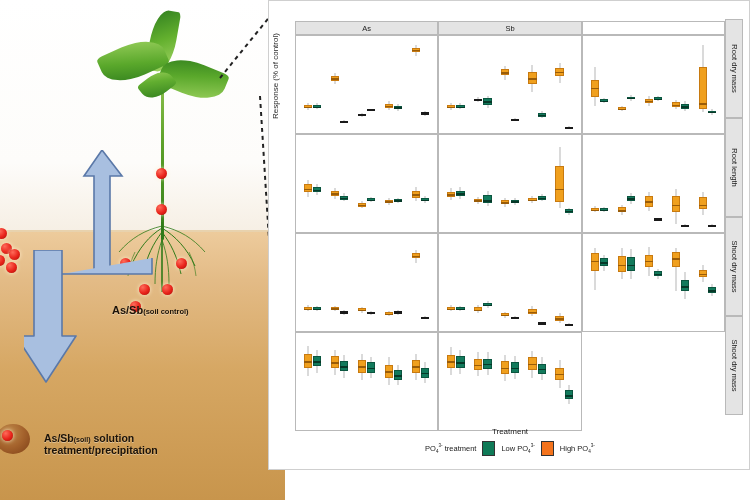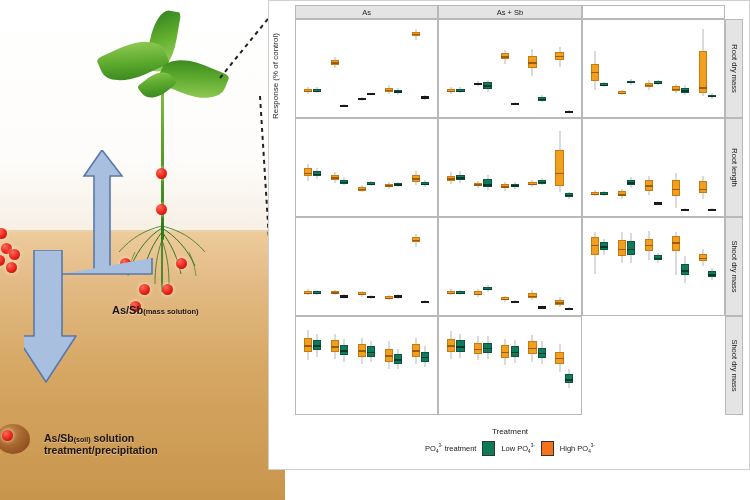--- a/index.html
+++ b/index.html
@@ -59,21 +59,21 @@
 
   
   #figure { position: absolute; left: 268px; top: 0px; width: 482px; height: 470px;
             background: #ffffff; border: 1px solid #cfcfcf; }
   #plot-area { position: absolute; left: 0; top: 0; width: 482px; height: 470px; }
 
   .ylab { position: absolute; left: 2px; top: 150px; width: 150px;
           transform: rotate(-90deg); transform-origin: 0 0;
           font-size: 8px; color: #2a2a2a; text-align: center; white-space: nowrap; }
 
-  .grid { position: absolute; left: 26px; top: 4px; width: 430px; height: 410px;
+  .grid { position: absolute; left: 26px; top: 20px; width: 430px; height: 410px;
           display: grid; grid-template-columns: repeat(3, 1fr); grid-template-rows: 14px repeat(4, 1fr); gap: 0; }
 
   .colstrip { background: #e4e4e4; border: 1px solid #b9b9b9; display: flex;
               align-items: center; justify-content: center;
               font-size: 7.5px; color: #1a1a1a; }
   .panel { position: relative; background: #fff; border: 1px solid #b9b9b9; overflow: hidden; }
 
   .rowstrip { position: absolute; left: 456px; width: 18px; background: #e4e4e4;
               border: 1px solid #b9b9b9; display: flex; align-items: center; justify-content: center; }
   .rowstrip span { transform: rotate(90deg); white-space: nowrap; font-size: 7.5px; color: #1a1a1a; }
@@ -152,39 +152,39 @@
 
     <svg class="arrow-up" width="42" height="120">
       <polygon points="20,0 40,26 28,26 28,120 12,120 12,26 2,26" fill="#a8bfe0" stroke="#5a78a8" stroke-width="1.6"></polygon>
     </svg>
 
     <svg class="arrow-pipe" width="130" height="160">
       <path d="M128,8 L128,24 L38,24 L38,0 L10,0 L10,86 L-8,86 L22,132 L52,86 L38,86 L38,24" fill="#a8bfe0" stroke="#5a78a8" stroke-width="1.6" stroke-linejoin="round"></path>
     </svg>
 
     <div class="sch-label" id="lbl-soilsolution">
-      <span>As/Sb</span><span class="sub">(mass solution)</span>
+      <span>As/Sb</span><span class="sub">(soil control)</span>
     </div>
     <div class="sch-label" id="lbl-adsorb">
       <span>As/Sb</span><span class="sub">(soil)</span><span> solution</span><br>
       <span>treatment/precipitation</span>
     </div>
 
     <svg class="dash-svg" width="90" height="500">
       <line x1="20" y1="78" x2="80" y2="4" stroke="#222" stroke-width="2" stroke-dasharray="4,4"></line>
       <line x1="60" y1="96" x2="80" y2="416" stroke="#222" stroke-width="2" stroke-dasharray="4,4"></line>
     </svg>
   </div>
 
   <div id="figure">
     <div id="plot-area">
       <div class="ylab">Response (% of control)</div>
       <div class="grid" id="grid">
           <div class="colstrip">As</div>
-          <div class="colstrip">As + Sb</div>
+          <div class="colstrip">Sb</div>
           <div class="panel">
             <div class="bp high" style="left: 7.872px; top: 0px; width: 8.12px; height: 97px;">
               <div class="whisk" style="top: 66.745px; height: 6.675px;"></div>
               <div class="box" style="top: 68.97px; height: 2.8925px;"></div>
               <div class="med" style="top: 70.75px;"></div>
             </div>
             <div class="bp low" style="left: 17.0747px; top: 0px; width: 8.12px; height: 97px;">
               <div class="whisk" style="top: 66.3px; height: 6.23px;"></div>
               <div class="box" style="top: 68.525px; height: 2.8925px;"></div>
               <div class="med" style="top: 70.305px;"></div>

